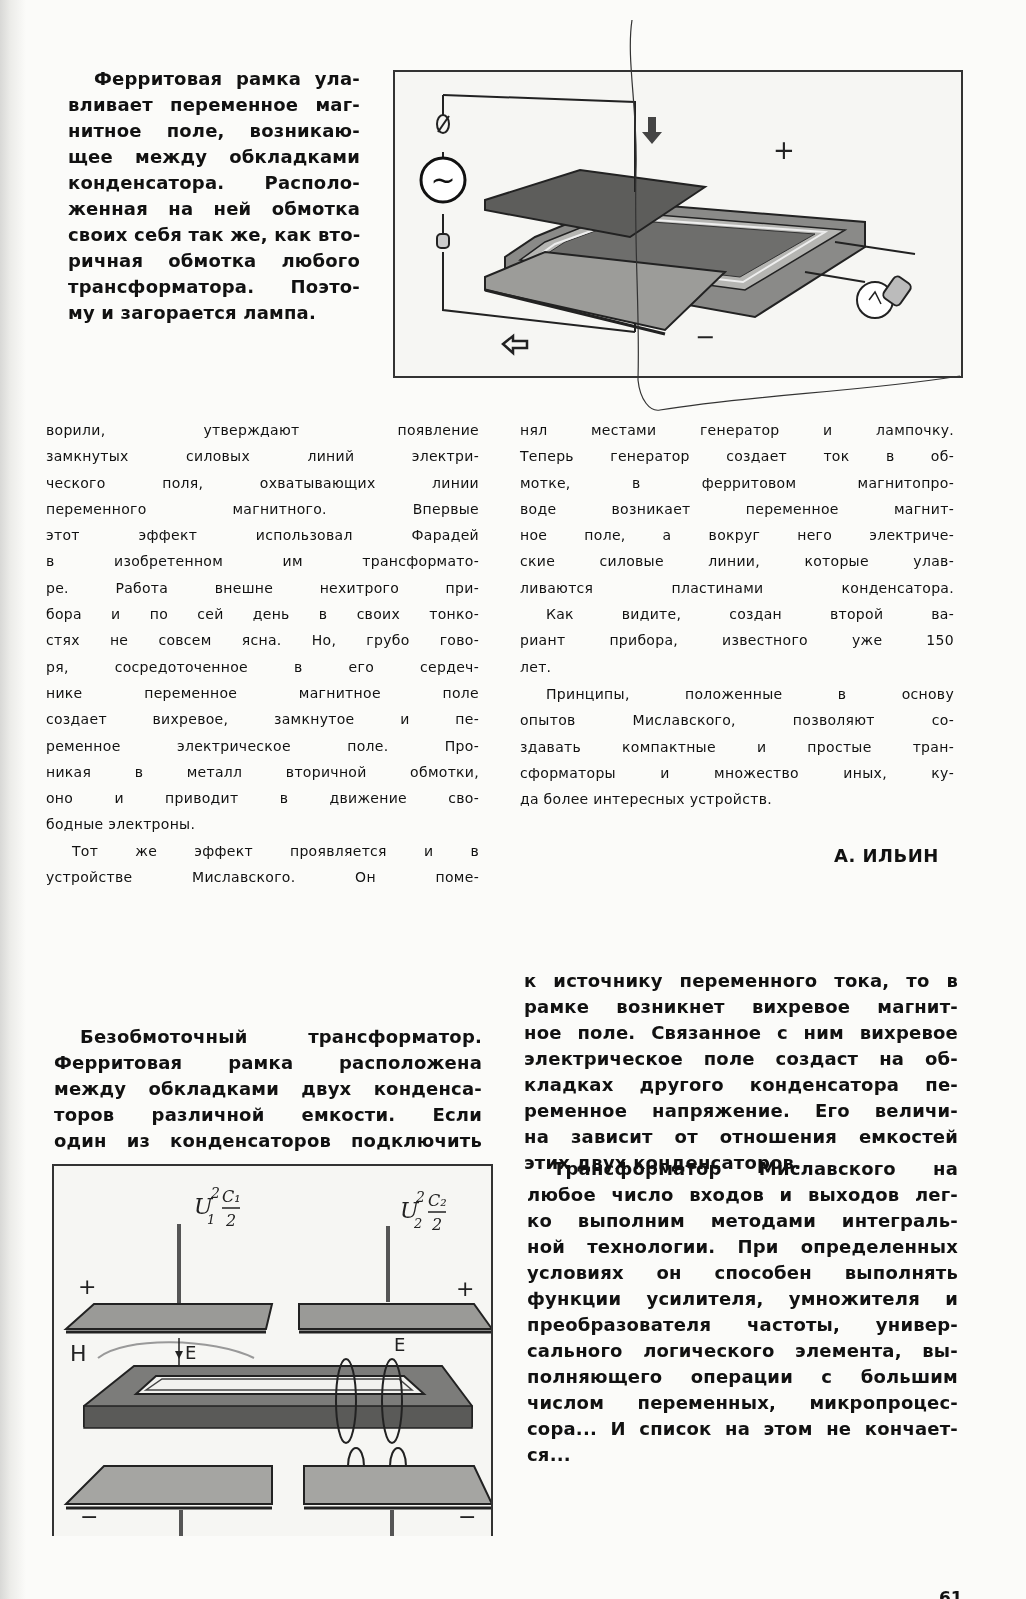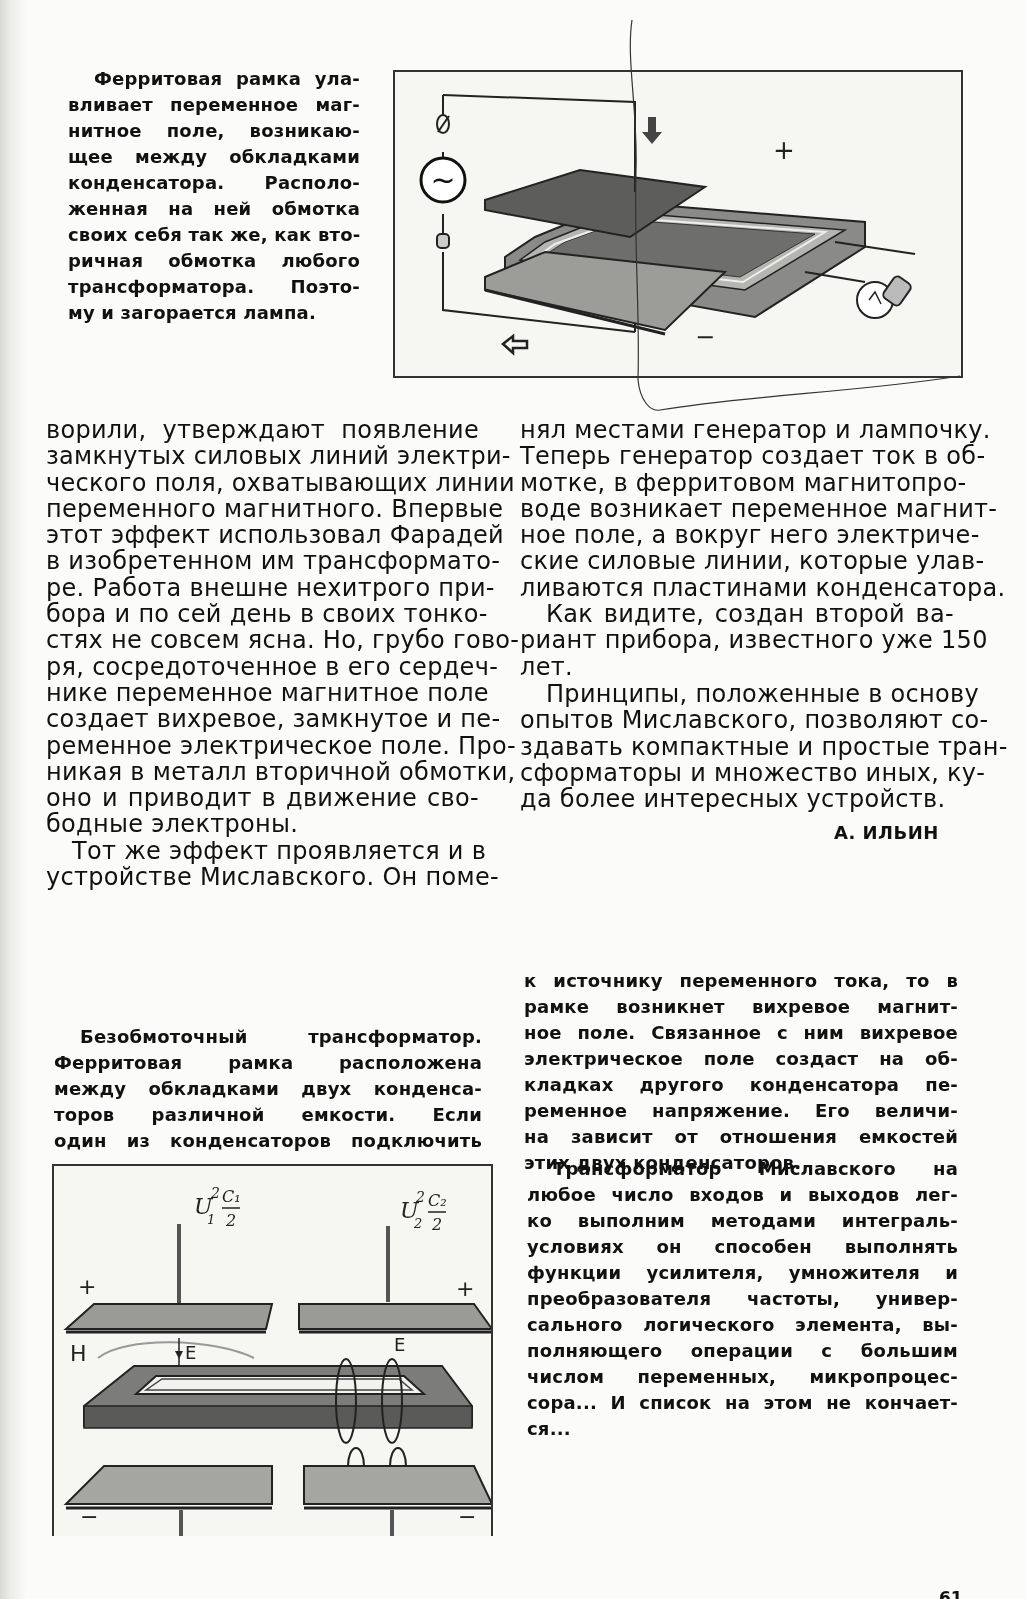--- a/index.html
+++ b/index.html
@@ -17,21 +17,21 @@
     }
     .block { position: absolute; }
     .caption {
       font-weight: bold;
       font-size: 18px;
       line-height: 26px;
       text-align: justify;
       letter-spacing: 0.2px;
     }
     .body-text {
-      font-size: 24px;
+      font-size: 14px;
       line-height: 26.3px;
       text-align: justify;
       letter-spacing: 0.3px;
     }
     .line { display: block; text-align: justify; text-align-last: justify; white-space: nowrap; height: 26.3px; }
     .caption .line { height: 26px; }
     .line.last { text-align-last: left; }
     .indent { padding-left: 26px; }
     .signature {
       font-weight: bold; font-size: 18px; letter-spacing: 0.5px;
@@ -144,21 +144,21 @@
   <span class="line indent">Как видите, создан второй ва-</span>
   <span class="line">риант прибора, известного уже 150</span>
   <span class="line last">лет.</span>
   <span class="line indent" style="margin-top:1px;">Принципы, положенные в основу</span>
   <span class="line">опытов Миславского, позволяют со-</span>
   <span class="line">здавать компактные и простые тран-</span>
   <span class="line">сформаторы и множество иных, ку-</span>
   <span class="line last">да более интересных устройств.</span>
 </div>
 
-<div class="block signature" style="left:834px; top:822px;">А. ИЛЬИН</div>
+<div class="block signature" style="left:834px; top:845px;">А. ИЛЬИН</div>
 
 <div class="block caption" style="left:54px; top:1024px; width:428px;">
   <span class="line indent">Безобмоточный трансформатор.</span>
   <span class="line">Ферритовая рамка расположена</span>
   <span class="line">между обкладками двух конденса-</span>
   <span class="line">торов различной емкости. Если</span>
   <span class="line">один из конденсаторов подключить</span>
 </div>
 
 <div class="block caption" style="left:524px; top:968px; width:434px;">
@@ -232,20 +232,21 @@
 
     <text x="26" y="358" font-size="22" fill="#222" font-family="DejaVu Sans, sans-serif">−</text>
     <text x="404" y="358" font-size="22" fill="#222" font-family="DejaVu Sans, sans-serif">−</text>
   </svg>
 </div>
 
 <div class="block caption" style="left:527px; top:1156px; width:431px;">
   <span class="line indent">Трансформатор Миславского на</span>
   <span class="line">любое число входов и выходов лег-</span>
   <span class="line">ко выполним методами интеграль-</span>
+  <span class="line">ной технологии. При определенных</span>
   <span class="line">условиях он способен выполнять</span>
   <span class="line">функции усилителя, умножителя и</span>
   <span class="line">преобразователя частоты, универ-</span>
   <span class="line">сального логического элемента, вы-</span>
   <span class="line">полняющего операции с большим</span>
   <span class="line">числом переменных, микропроцес-</span>
   <span class="line">сора... И список на этом не кончает-</span>
   <span class="line last">ся...</span>
 </div>
 

